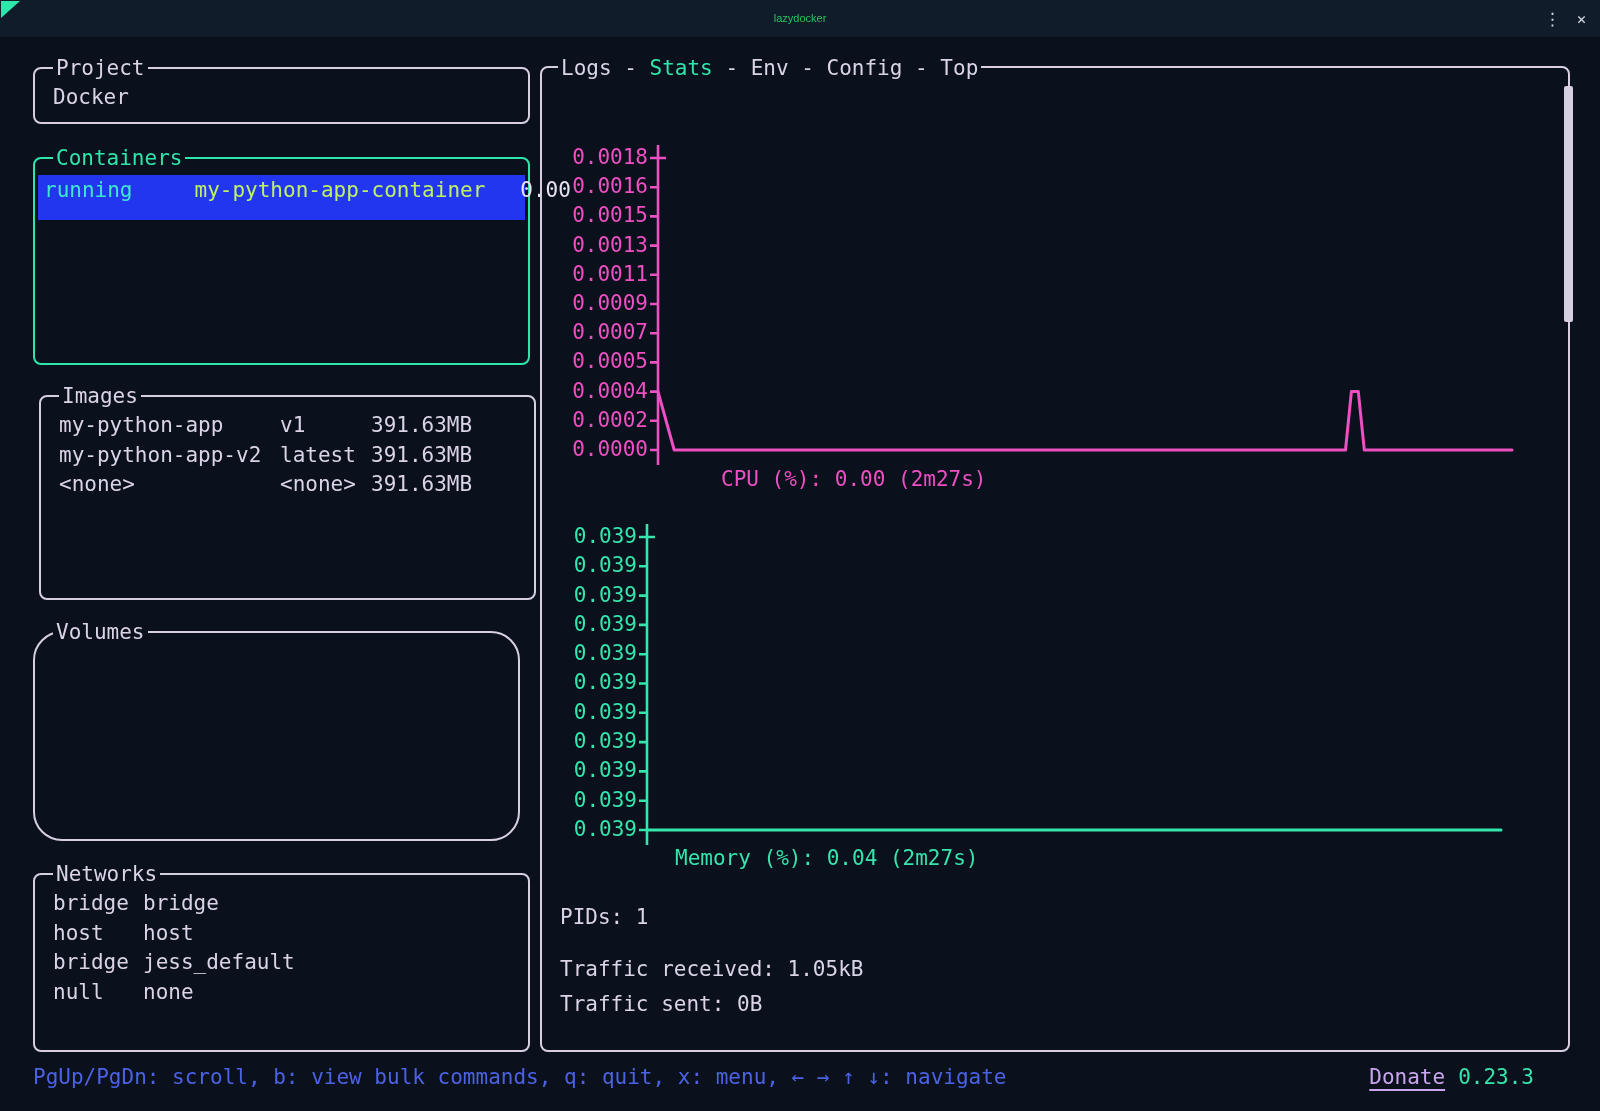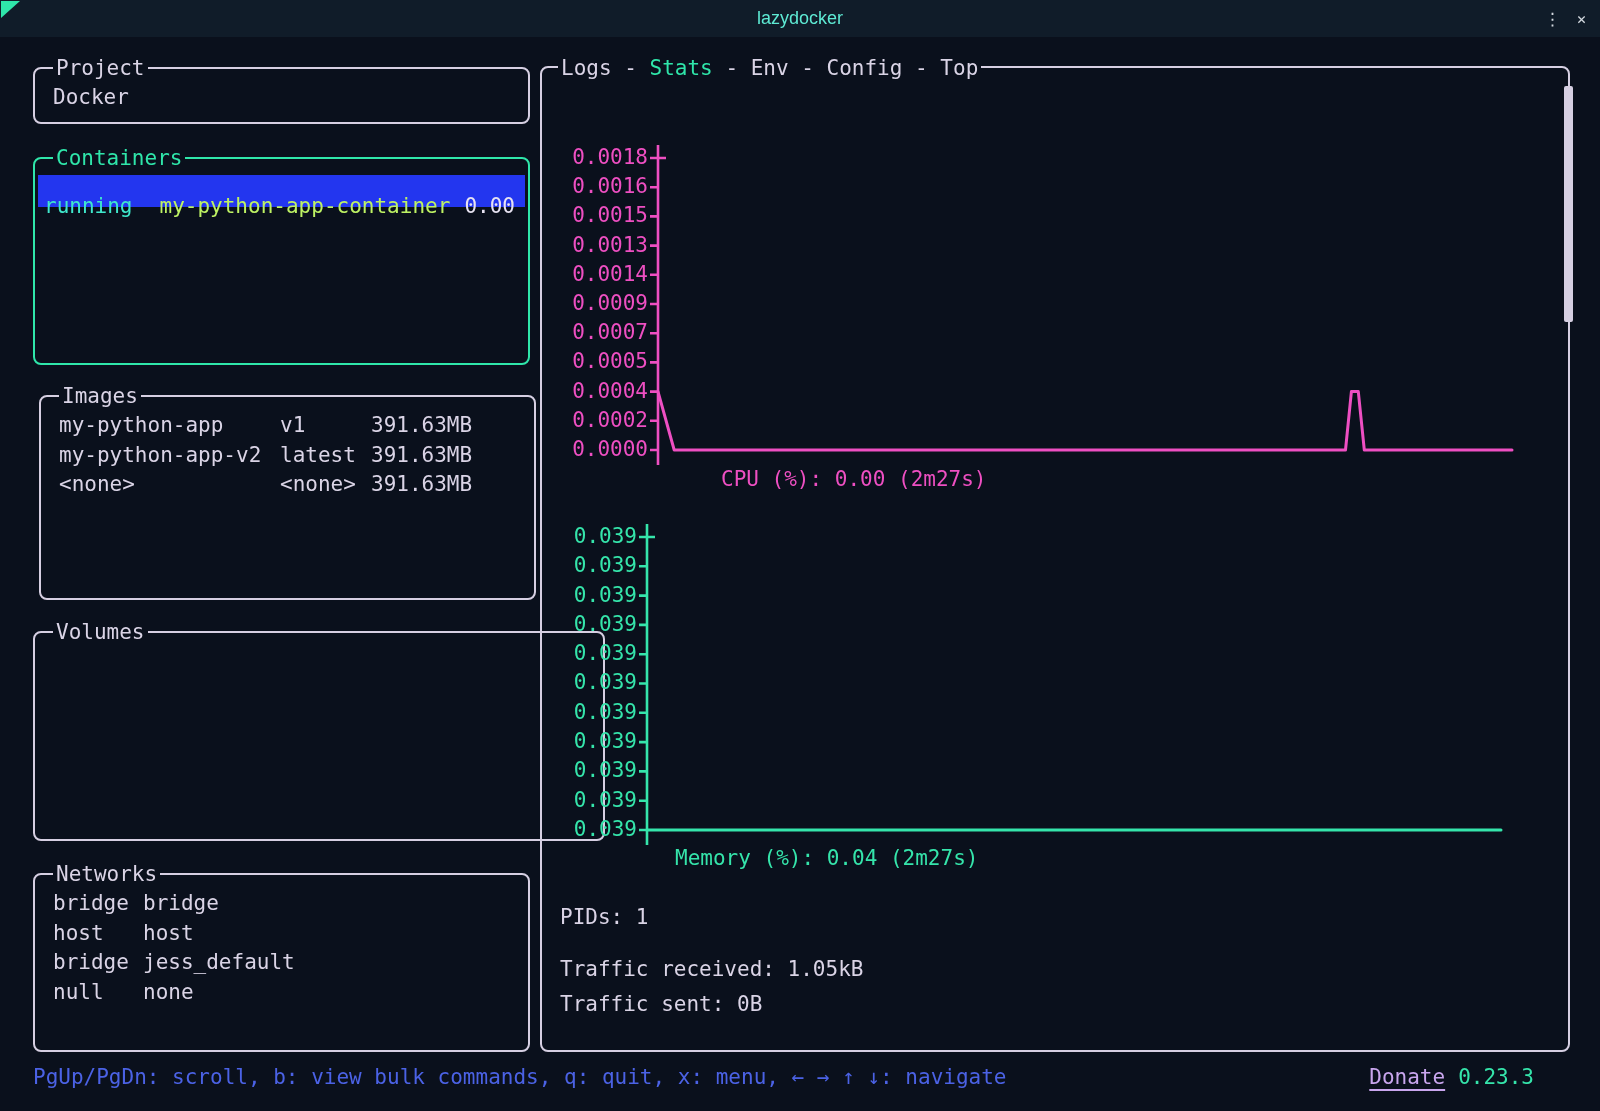--- a/index.html
+++ b/index.html
@@ -14,21 +14,21 @@
     font-family:"DejaVu Sans Mono","Liberation Mono",monospace;
     font-size:21px; color:var(--text); position:relative;
   }
   .titlebar{
     position:absolute; left:0; top:0; width:1600px; height:37px;
     background:var(--tbbg); z-index:2;
   }
   .titlebar .wtitle{
     position:absolute; left:50%; top:0; transform:translateX(-50%);
     line-height:37px; font-family:"Liberation Sans","DejaVu Sans",sans-serif;
-    font-size:18px; color:#5eead4;
+    font-size:11px; color:#22c55e;
   }
   .win-icons{position:absolute; right:14px; top:0; height:37px; display:flex; align-items:center; gap:16px;}
   .win-icons span{color:#d4dae0; cursor:default;}
   .kebab{font-size:17px;}
   .closex{font-size:15px;}
   .corner-tri{
     position:absolute; left:1px; top:1px; width:0; height:0; z-index:3;
     border-top:17px solid var(--green); border-right:19px solid transparent;
     border-left:0; border-bottom:0;
   }
@@ -40,22 +40,22 @@
   .panel-title{
     position:absolute; top:-15px; left:18px; height:28px; line-height:28px;
     background:var(--bg); padding:0 3px; color:var(--text); white-space:pre;
   }
   .panel.selected > .panel-title{color:var(--green);}
   .panel-content{position:absolute; left:0; top:0; right:0; bottom:0; padding:14px 8px; overflow:hidden;margin-left:10px;}
   .list-row{height:29.5px; line-height:29.5px; white-space:pre;}
   .img-row{display:grid; grid-template-columns:221px 91px 1fr;}
   .net-row{display:grid; grid-template-columns:90px 1fr;}
   .container-row{
-    position:absolute; left:3px; right:3px; top:16px; height:14px; line-height:30px;
-    background:var(--selbg); display:flex; padding:16px 6px; white-space:pre;
+    position:absolute; left:3px; right:3px; top:16px; height:45px; line-height:30px;
+    background:var(--selbg); display:flex; padding:0 6px; white-space:pre;gap:35px;
   }
   .container-row .status{color:var(--cyan);}
   .container-row .cname{margin-left:27px; color:#bef264;}
   .container-row .ccpu{margin-left:auto; margin-right:4px; color:#e8e3f2;}
   .tabs{
     position:absolute; left:16px; top:-14px; height:28px; line-height:28px;
     background:var(--bg); padding:0 3px; white-space:pre; z-index:1;
   }
   .tabs .tab{color:var(--text); cursor:pointer;}
   .tabs .tab.active{color:var(--green);}
@@ -108,21 +108,21 @@
 
 <div class="panel" style="left:39px;top:395px;width:497px;height:205px;">
   <span class="panel-title">Images</span>
   <div class="panel-content" id="images-list">
       <div class="list-row img-row"><span>my-python-app</span><span>v1</span><span>391.63MB</span></div>
       <div class="list-row img-row"><span>my-python-app-v2</span><span>latest</span><span>391.63MB</span></div>
       <div class="list-row img-row"><span>&lt;none&gt;</span><span>&lt;none&gt;</span><span>391.63MB</span></div>
     </div>
 </div>
 
-<div class="panel" style="left:33px;top:631px;width:572px;height:210px;">
+<div class="panel" style="left:33px;top:631px;width:487px;height:210px;border-radius:29px;">
   <span class="panel-title">Volumes</span>
   <div class="panel-content"></div>
 </div>
 
 <div class="panel" style="left:33px;top:873px;width:497px;height:179px;">
   <span class="panel-title">Networks</span>
   <div class="panel-content" id="networks-list">
       <div class="list-row net-row"><span>bridge</span><span>bridge</span></div>
       <div class="list-row net-row"><span>host</span><span>host</span></div>
       <div class="list-row net-row"><span>bridge</span><span>jess_default</span></div>
@@ -131,21 +131,21 @@
 </div>
 
 <div class="panel" style="left:540px;top:66px;width:1030px;height:986px;">
   <div class="tabs" id="tabs"><span class="tab">Logs</span><span class="tab-sep"> - </span><span class="tab active">Stats</span><span class="tab-sep"> - </span><span class="tab">Env</span><span class="tab-sep"> - </span><span class="tab">Config</span><span class="tab-sep"> - </span><span class="tab">Top</span></div>
 
   <div class="tick-col cpu-text" id="cpu-ticks" style="left:8px;top:75px;width:98px;">
       <div style="height: 29.2px; line-height: 29.2px;">0.0018</div>
       <div style="height: 29.2px; line-height: 29.2px;">0.0016</div>
       <div style="height: 29.2px; line-height: 29.2px;">0.0015</div>
       <div style="height: 29.2px; line-height: 29.2px;">0.0013</div>
-      <div style="height: 29.2px; line-height: 29.2px;">0.0014</div>
+      <div style="height: 29.2px; line-height: 29.2px;">0.0011</div>
       <div style="height: 29.2px; line-height: 29.2px;">0.0009</div>
       <div style="height: 29.2px; line-height: 29.2px;">0.0007</div>
       <div style="height: 29.2px; line-height: 29.2px;">0.0005</div>
       <div style="height: 29.2px; line-height: 29.2px;">0.0004</div>
       <div style="height: 29.2px; line-height: 29.2px;">0.0002</div>
       <div style="height: 29.2px; line-height: 29.2px;">0.0000</div>
     </div>
   <svg id="cpu-svg" style="left:106px;top:77px;" width="866" height="320" viewBox="0 0 866 320">
       <path d="M 10 0 V 320 M 2 13 H 18 M 2 42.2 H 10 M 2 71.4 H 10 M 2 100.6 H 10 M 2 129.8 H 10 M 2 159 H 10 M 2 188.2 H 10 M 2 217.4 H 10 M 2 246.6 H 10 M 2 275.8 H 10 M 2 305 H 10" stroke="#ee4fc2" stroke-width="2.6" fill="none"></path>
       <polyline points="10.0,246.6 26.2,305.0 697.5,305.0 703.4,246.6 710.3,246.6 716.3,305.0 864.0,305.0" stroke="#ee4fc2" stroke-width="3" stroke-linejoin="round" stroke-linecap="round" fill="none"></polyline>

